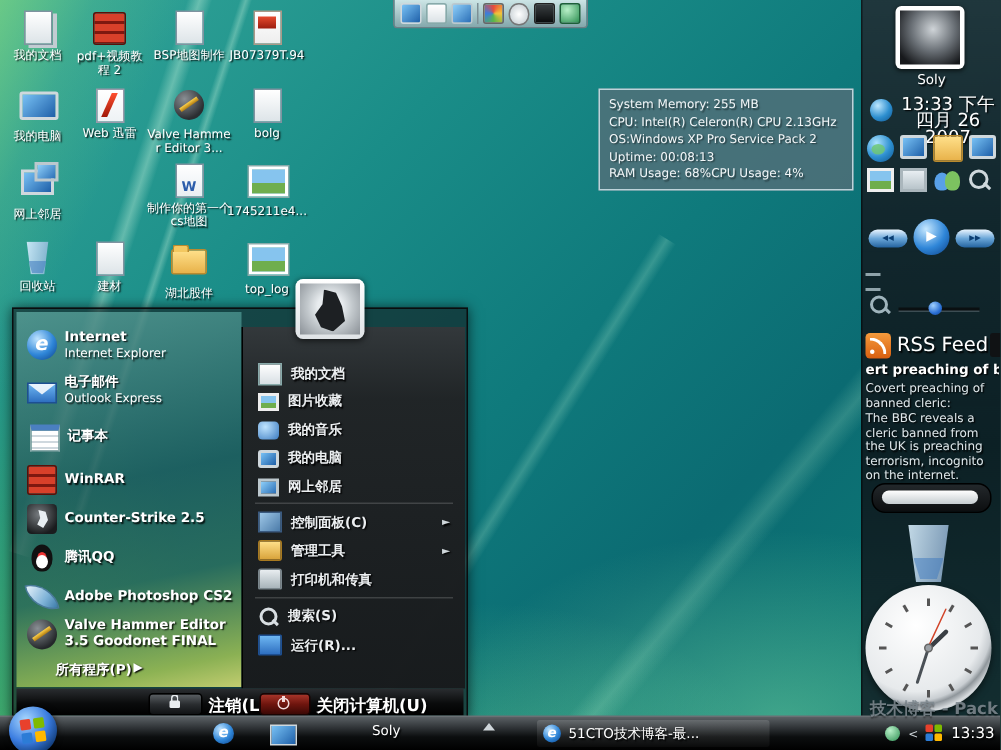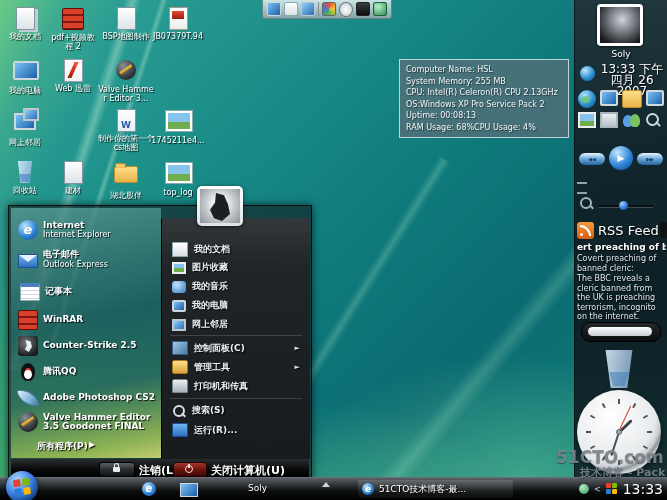--- a/index.html
+++ b/index.html
@@ -170,21 +170,21 @@
   .tb-user{position:absolute;left:248px;top:5px;color:#fff;font-size:9px;text-shadow:1px 1px 1px #000;}
   .tb-chev{position:absolute;left:322px;top:4px;width:0;height:0;border-left:4px solid transparent;border-right:4px solid transparent;border-bottom:5px solid #cfd6da;}
   .tb-task{position:absolute;left:358px;top:2px;width:155px;height:18px;border-radius:2px;background:linear-gradient(rgba(255,255,255,.14),rgba(255,255,255,.03));display:flex;align-items:center;gap:5px;padding-left:4px;box-sizing:border-box;}
   .tb-task-ie{width:12px;height:12px;border-radius:50%;background:radial-gradient(circle at 35% 30%,#bfe4ff,#2f86d8 55%,#0b3f86);color:#fff;font-size:9px;font-weight:bold;font-style:italic;line-height:12px;text-align:center;flex:0 0 12px;}
   .tb-task-label{color:#fff;font-size:9px;text-shadow:1px 1px 1px #000;white-space:nowrap;overflow:hidden;}
   .tray{position:absolute;right:4px;top:0;height:22px;display:flex;align-items:center;gap:5px;}
   .tr-msn{width:10px;height:10px;border-radius:50%;background:radial-gradient(circle at 35% 30%,#b8f0c8,#2d8f52);}
   .tr-col{color:#cfd6da;font-size:8px;}
   .tr-flag{width:12px;height:12px;display:grid;grid-template-columns:5px 5px;grid-template-rows:5px 5px;gap:1px;}
   .tr-flag i{border-radius:1px;}
-  .tr-time{color:#fff;font-size:14px;text-shadow:1px 1px 1px #000;}
+  .tr-time{color:#fff;font-size:10px;text-shadow:1px 1px 1px #000;}
 
   
   .wm1{position:absolute;left:556px;top:447px;font-size:17px;font-weight:bold;color:rgba(125,136,142,.88);letter-spacing:0;z-index:9;text-shadow:0 1px 1px rgba(0,0,0,.4);}
   .wm2{position:absolute;left:580px;top:465px;font-size:11px;font-weight:bold;color:rgba(125,136,142,.88);z-index:9;text-shadow:0 1px 1px rgba(0,0,0,.4);}
 </style>
 </head>
 <body>
 
 <div id="stage">
   <div class="streak s1"></div>
@@ -226,20 +226,26 @@
     <div class="dic">
         <div class="ic-thunder"></div>
       </div>
     <div class="dlabel">Web 迅雷</div>
   </div>
   <div class="cell" style="left:98px;top:58px;width:56px">
     <div class="dic">
         <div class="ic-hammer"></div>
       </div>
     <div class="dlabel">Valve Hammer Editor 3...</div>
+  </div>
+  <div class="cell" style="left:150px;top:58px;width:56px">
+    <div class="dic">
+        <div class="ic-doc"></div>
+      </div>
+    <div class="dlabel">bolg</div>
   </div>
   <div class="cell" style="left:2px;top:108px;width:46px">
     <div class="dic">
         <div class="ic-network"></div>
       </div>
     <div class="dlabel">网上邻居</div>
   </div>
   <div class="cell" style="left:98px;top:108px;width:56px">
     <div class="dic">
         <div class="ic-word">
@@ -284,21 +290,20 @@
     <div class="dk dk-doc"></div>
     <div class="dk dk-net"></div>
     <div class="dk-sep"></div>
     <div class="dk dk-col"></div>
     <div class="dk dk-clk"></div>
     <div class="dk dk-blk"></div>
     <div class="dk dk-med"></div>
   </div>
 
   <div id="sysinfo">
-    <div>Computer Name: HSL</div>
     <div>System Memory: 255 MB</div>
     <div>CPU: Intel(R) Celeron(R) CPU 2.13GHz</div>
     <div>OS:Windows XP Pro Service Pack 2</div>
     <div>Uptime: 00:08:13</div>
     <div>RAM Usage: 68%CPU Usage: 4%</div>
   </div>
 
   <div id="sidebar">
     <div class="sb-avatar">
         <div class="sb-avatar-img"></div>
@@ -480,15 +485,14 @@
       <div class="tr-flag">
           <i class="qf1"></i>
           <i class="qf2"></i>
           <i class="qf3"></i>
           <i class="qf4"></i>
         </div>
       <div class="tr-time">13:33</div>
     </div>
   </div>
 
-  <div class="wm1">51CTO.com</div>
   <div class="wm2">技术博客 - Pack</div>
 </div>
 
 </body></html>

